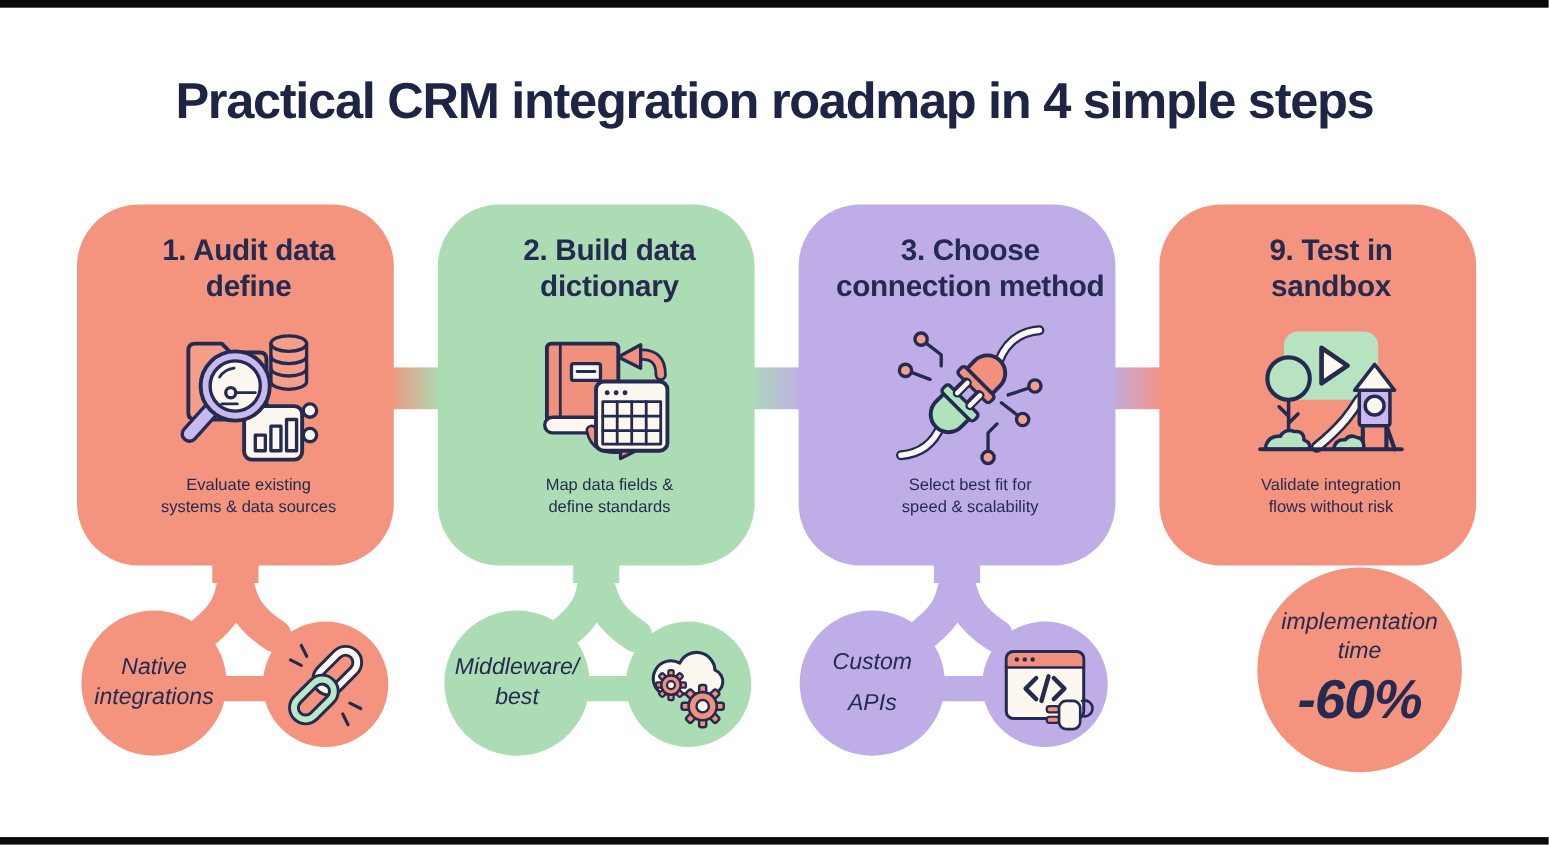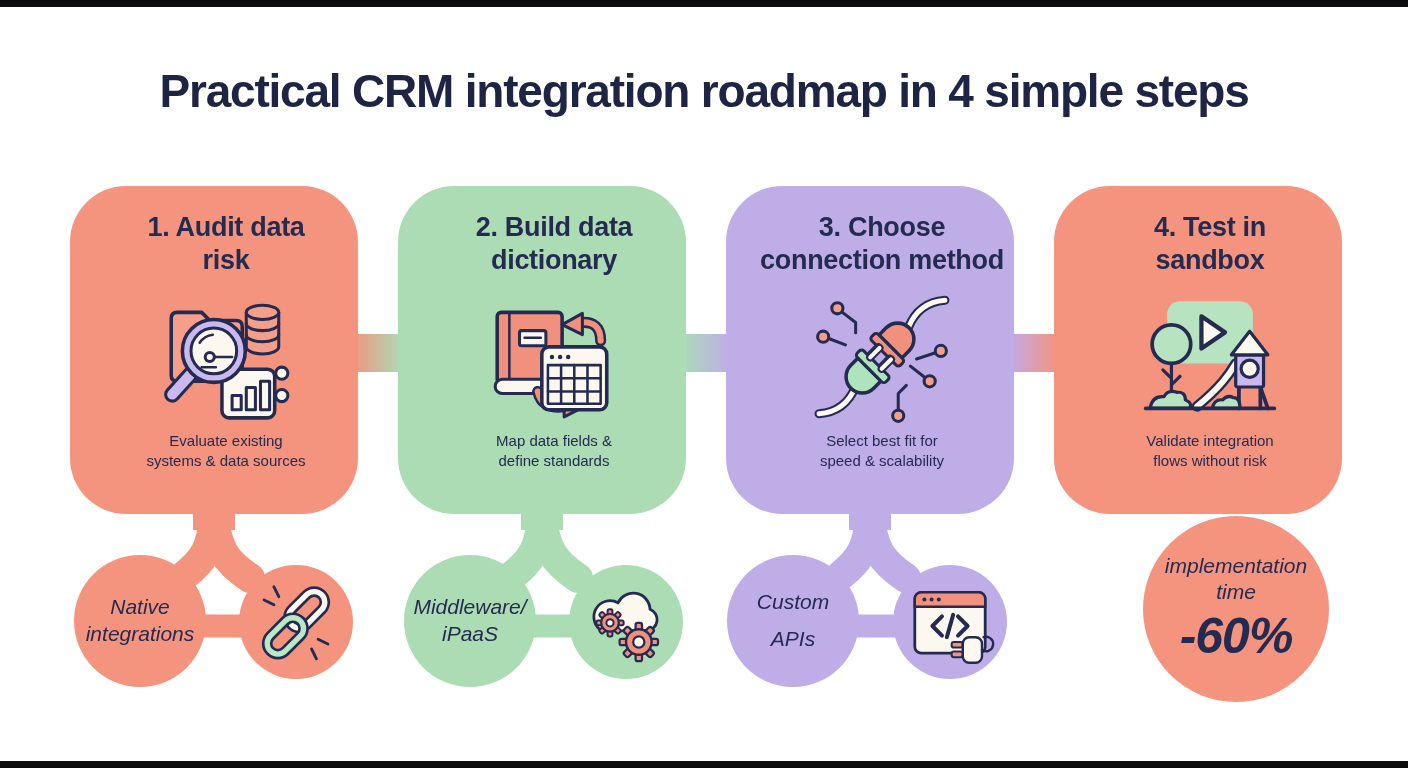--- a/index.html
+++ b/index.html
@@ -86,21 +86,21 @@
   <svg class="branch g3" viewBox="0 0 340 220">
     <rect x="149" y="0" width="42" height="40" fill="currentColor"></rect>
     <path d="M170,24 C168,58 160,70 141,85" stroke="currentColor" stroke-width="30" fill="none" stroke-linecap="round"></path>
     <path d="M170,24 C172,58 182,72 206,88" stroke="currentColor" stroke-width="30" fill="none" stroke-linecap="round"></path>
     <path d="M136,136 H211" stroke="currentColor" stroke-width="23" fill="none"></path>
   </svg>
 
   <section class="card c1">
     <div class="card-title">
       <div>1. Audit data</div>
-      <div>risk</div>
+      <div>define</div>
     </div>
     <div class="card-icon">
       <svg width="142" height="142" viewBox="0 0 140 140" stroke-linejoin="round" stroke-linecap="round">
         <path d="M16,40 v-8 q0,-6 6,-6 h24 l8,8 h26 q6,0 6,6 v48 q0,6 -6,6 H22 q-6,0 -6,-6 z" fill="#f59e8a" stroke="var(--navy)" stroke-width="3.5"></path>
         <g transform="translate(106,46)">
           <path d="M-16,-20 V14 a16,7 0 0 0 32,0 V-20" fill="#f59e8a" stroke="var(--navy)" stroke-width="3"></path>
           <ellipse cx="0" cy="-20" rx="16" ry="7" fill="#f59e8a" stroke="var(--navy)" stroke-width="3"></ellipse>
           <path d="M-16,-9 a16,7 0 0 0 32,0 M-16,2 a16,7 0 0 0 32,0" fill="none" stroke="var(--navy)" stroke-width="3"></path>
         </g>
         <g>
@@ -209,21 +209,21 @@
       </svg>
     </div>
     <div class="card-desc">
       <div>Select best fit for</div>
       <div>speed &amp; scalability</div>
     </div>
   </section>
 
   <section class="card c4">
     <div class="card-title">
-      <div>4. Test in</div>
+      <div>9. Test in</div>
       <div>sandbox</div>
     </div>
     <div class="card-icon">
       <svg width="150" height="130" viewBox="0 0 140 120" stroke-linejoin="round" stroke-linecap="round">
         <rect x="30" y="8" width="80" height="58" rx="12" fill="#b7e3c1"></rect>
         <polygon points="62,22 84,37 62,52" fill="var(--cream)" stroke="var(--navy)" stroke-width="4"></polygon>
         <g>
           <path d="M34,64 V104 M34,80 L26,72 M34,86 L42,78" fill="none" stroke="var(--navy)" stroke-width="3"></path>
           <circle cx="34" cy="48" r="18" fill="#b7e3c1" stroke="var(--navy)" stroke-width="3.5"></circle>
         </g>
@@ -261,21 +261,21 @@
       <g transform="translate(42,72) rotate(45)">
         <rect x="-13" y="-26" width="26" height="52" rx="13" fill="none" stroke="var(--navy)" stroke-width="13"></rect>
         <rect x="-13" y="-26" width="26" height="52" rx="13" fill="none" stroke="var(--mint)" stroke-width="6.5"></rect>
       </g>
       <path d="M28,12 L34,24 M16,28 L28,34 M82,76 L94,82 M74,88 L80,100" stroke="var(--navy)" stroke-width="3.5" stroke-linecap="round"></path>
     </svg>
   </div>
 
   <div class="circle text lc lc2 cir-green">
     <div>Middleware/</div>
-    <div>iPaaS</div>
+    <div>best</div>
   </div>
   <div class="circle rc rc2 cir-green">
     <svg width="96" height="88" viewBox="0 0 120 110">
       <path d="M30,66 h56 a14,14 0 0 0 4,-27 a21,21 0 0 0 -40,-8 a16,16 0 0 0 -20,35 z" fill="var(--cream)" stroke="var(--navy)" stroke-width="3.5" stroke-linejoin="round"></path>
       <g transform="translate(40,56)">
         <g>
             <rect x="-3" y="-17" width="6" height="8" rx="2" fill="var(--icon-salmon)" stroke="var(--navy)" stroke-width="2.5"></rect>
           </g>
         <g transform="rotate(45)">
             <rect x="-3" y="-17" width="6" height="8" rx="2" fill="var(--icon-salmon)" stroke="var(--navy)" stroke-width="2.5"></rect>

